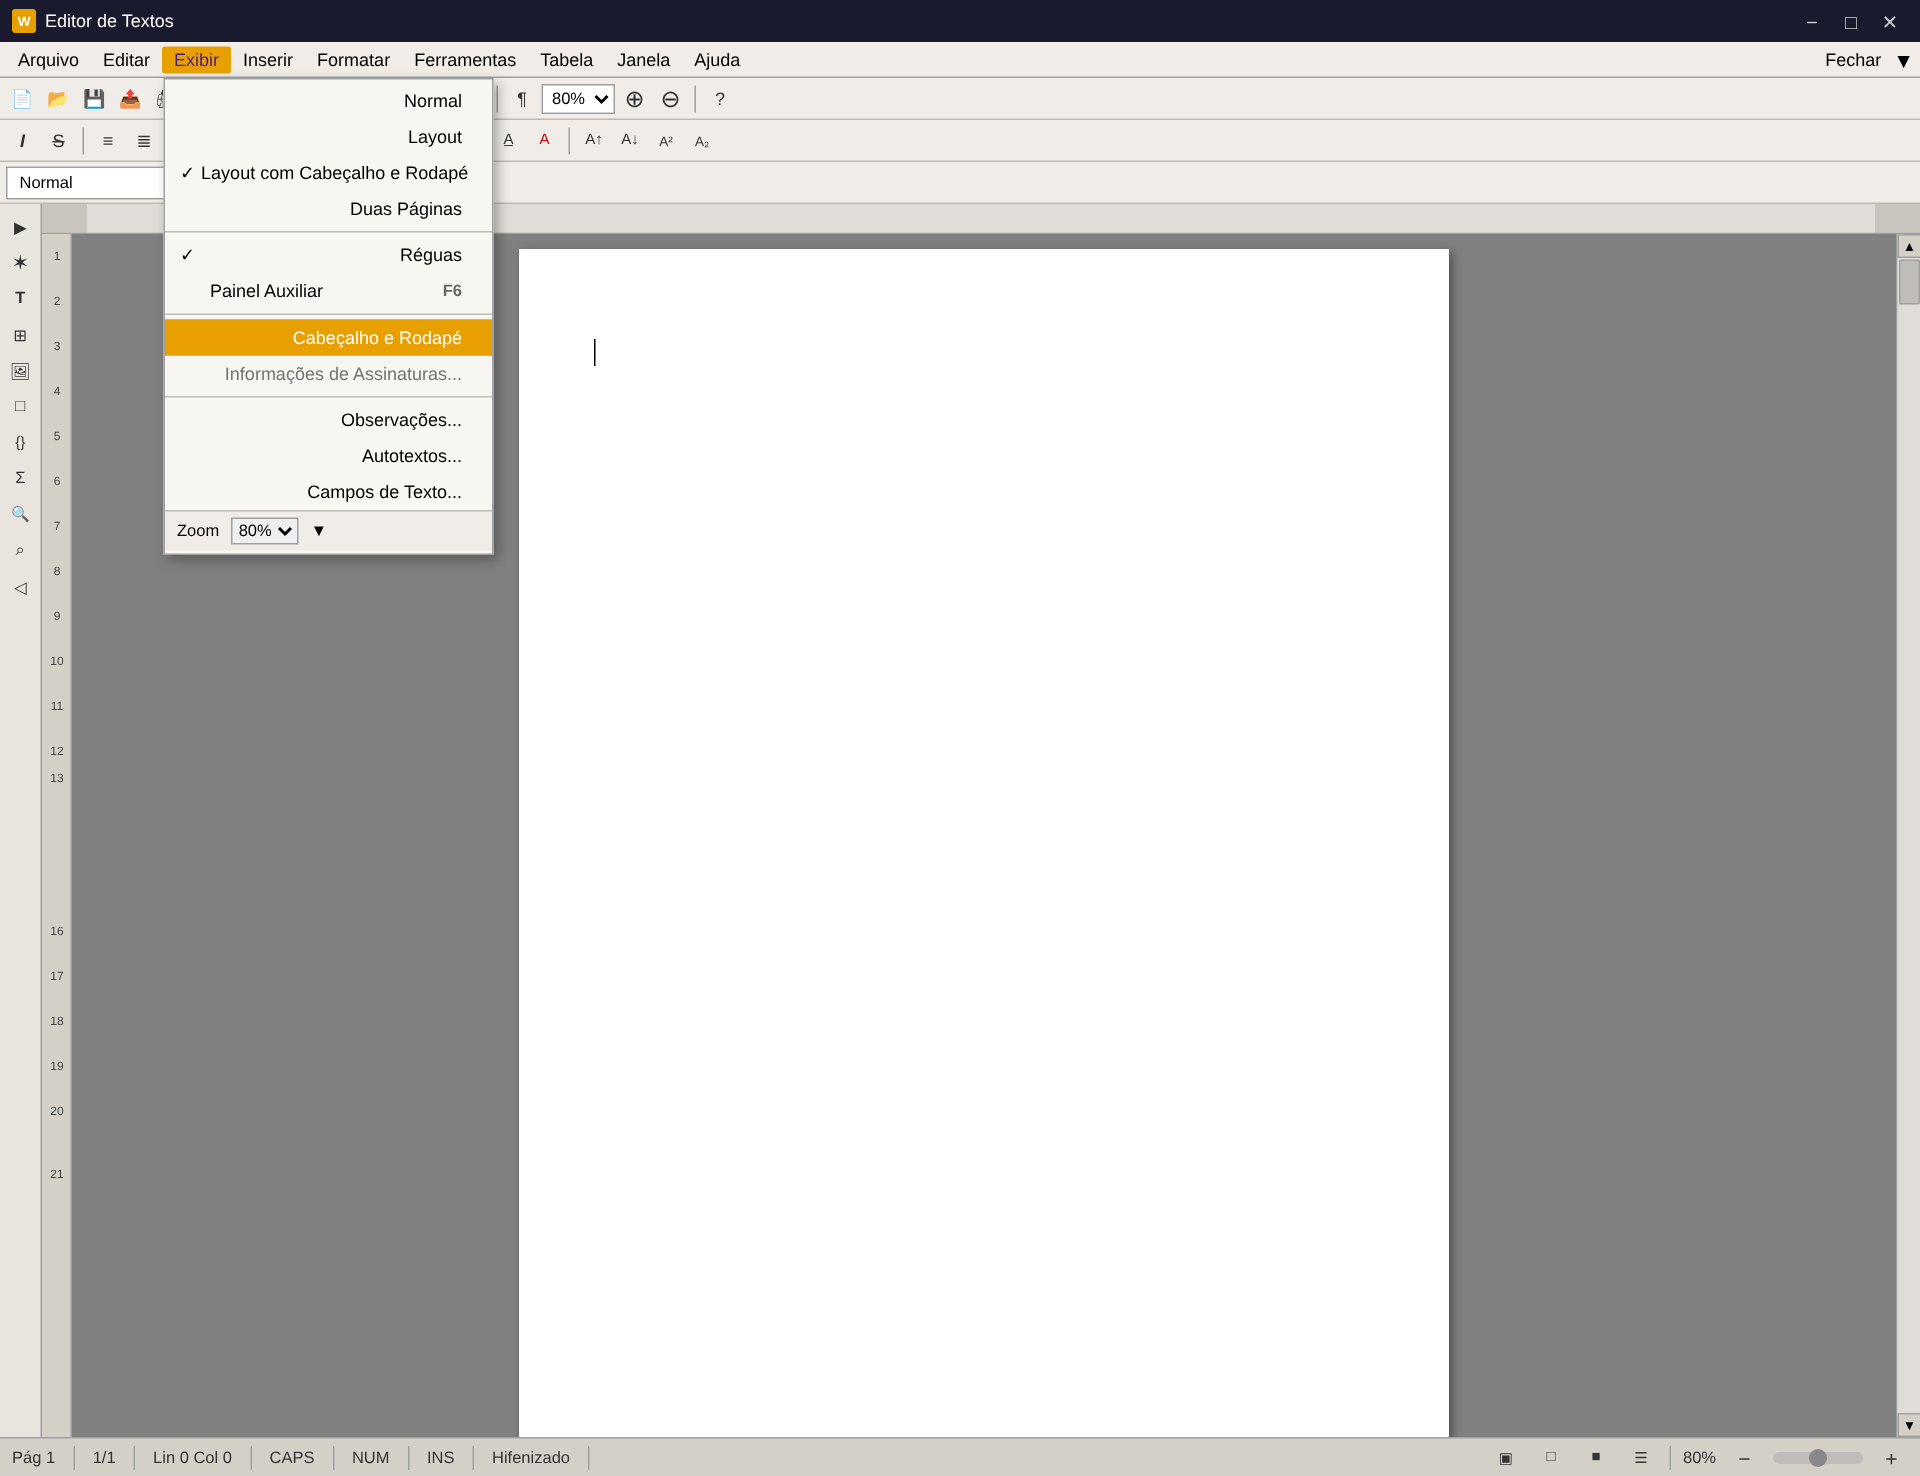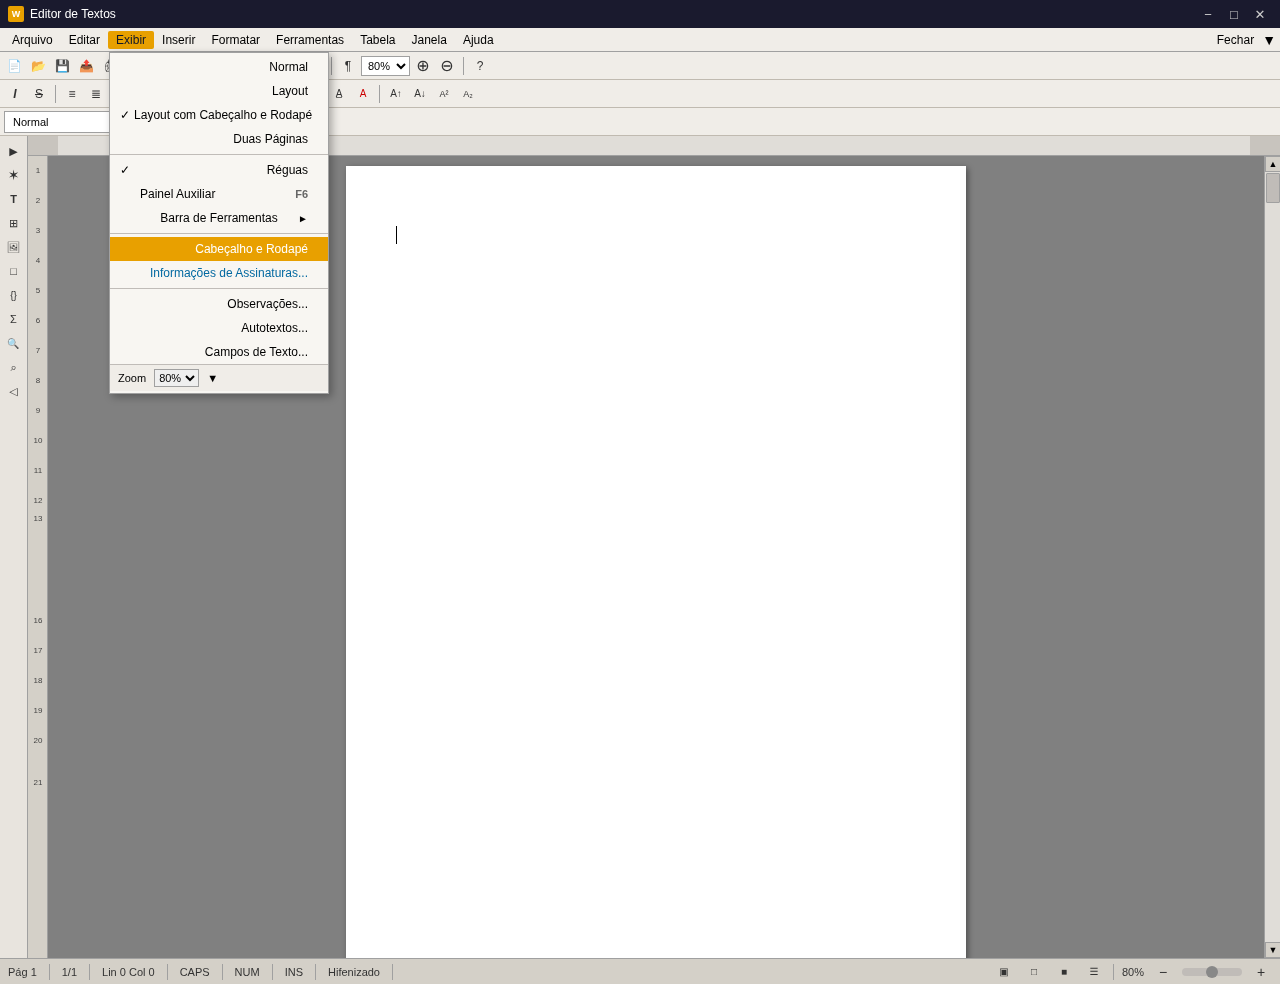--- a/index.html
+++ b/index.html
@@ -33,21 +33,21 @@
     .menu-item {
       padding: 2px 8px;
       cursor: pointer;
       font-size: 12px;
       color: #000;
       border-radius: 2px;
       white-space: nowrap;
     }
     .menu-item.active {
       background: #e8a000;
-      color: #0f172a;
+      color: #4c1d95;
     }
     .menubar-right { margin-left: auto; display: flex; align-items: center; }
     .fechar-btn { font-size: 12px; padding: 2px 8px; cursor: pointer; color: #000; }
 
     
     .toolbar1 {
       background: #f0ede8;
       height: 28px;
       display: flex;
       align-items: center;
@@ -230,21 +230,21 @@
       align-items: center;
       justify-content: space-between;
       white-space: nowrap;
     }
     .dropdown-item.highlighted {
       background: #e8a000;
       color: #fff;
       border: 2px solid #e8a000;
       padding: 3px 18px 3px 28px;
     }
-    .dropdown-item.disabled { color: #0369a1; cursor: default; padding-left: 19px; }
+    .dropdown-item.disabled { color: #737373; cursor: default; padding-left: 19px; }
     .dropdown-separator { height: 1px; background: #c0bcb8; margin: 3px 0; }
     .check-mark { margin-left: -20px; margin-right: 4px; width: 16px; display: inline-block; }
     .arrow-right { font-size: 10px; }
     .shortcut { color: #666; font-size: 11px; margin-left: auto; padding-left: 20px; font-weight: bold; }
 
     
     .zoom-bar {
       border-top: 1px solid #c0bcb8;
       padding: 4px 8px;
       display: flex;
@@ -473,25 +473,20 @@
   <div class="dropdown-separator"></div>
   <div class="dropdown-item">
     <span class="check-mark">✓</span>
     <span>Réguas</span>
   </div>
   <div class="dropdown-item">
     <span class="check-mark">&nbsp;</span>
     <span>Painel Auxiliar</span>
     <span class="shortcut">F6</span>
   </div>
-  <div class="dropdown-item">
-    <span class="check-mark">&nbsp;</span>
-    <span>Barra de Ferramentas</span>
-    <span class="arrow-right">►</span>
-  </div>
   <div class="dropdown-separator"></div>
   <div class="dropdown-item highlighted">
     <span class="check-mark">&nbsp;</span>
     <span>Cabeçalho e Rodapé</span>
   </div>
   <div class="dropdown-item disabled">
     <span class="check-mark">&nbsp;</span>
     <span>Informações de Assinaturas...</span>
   </div>
   <div class="dropdown-separator"></div>

